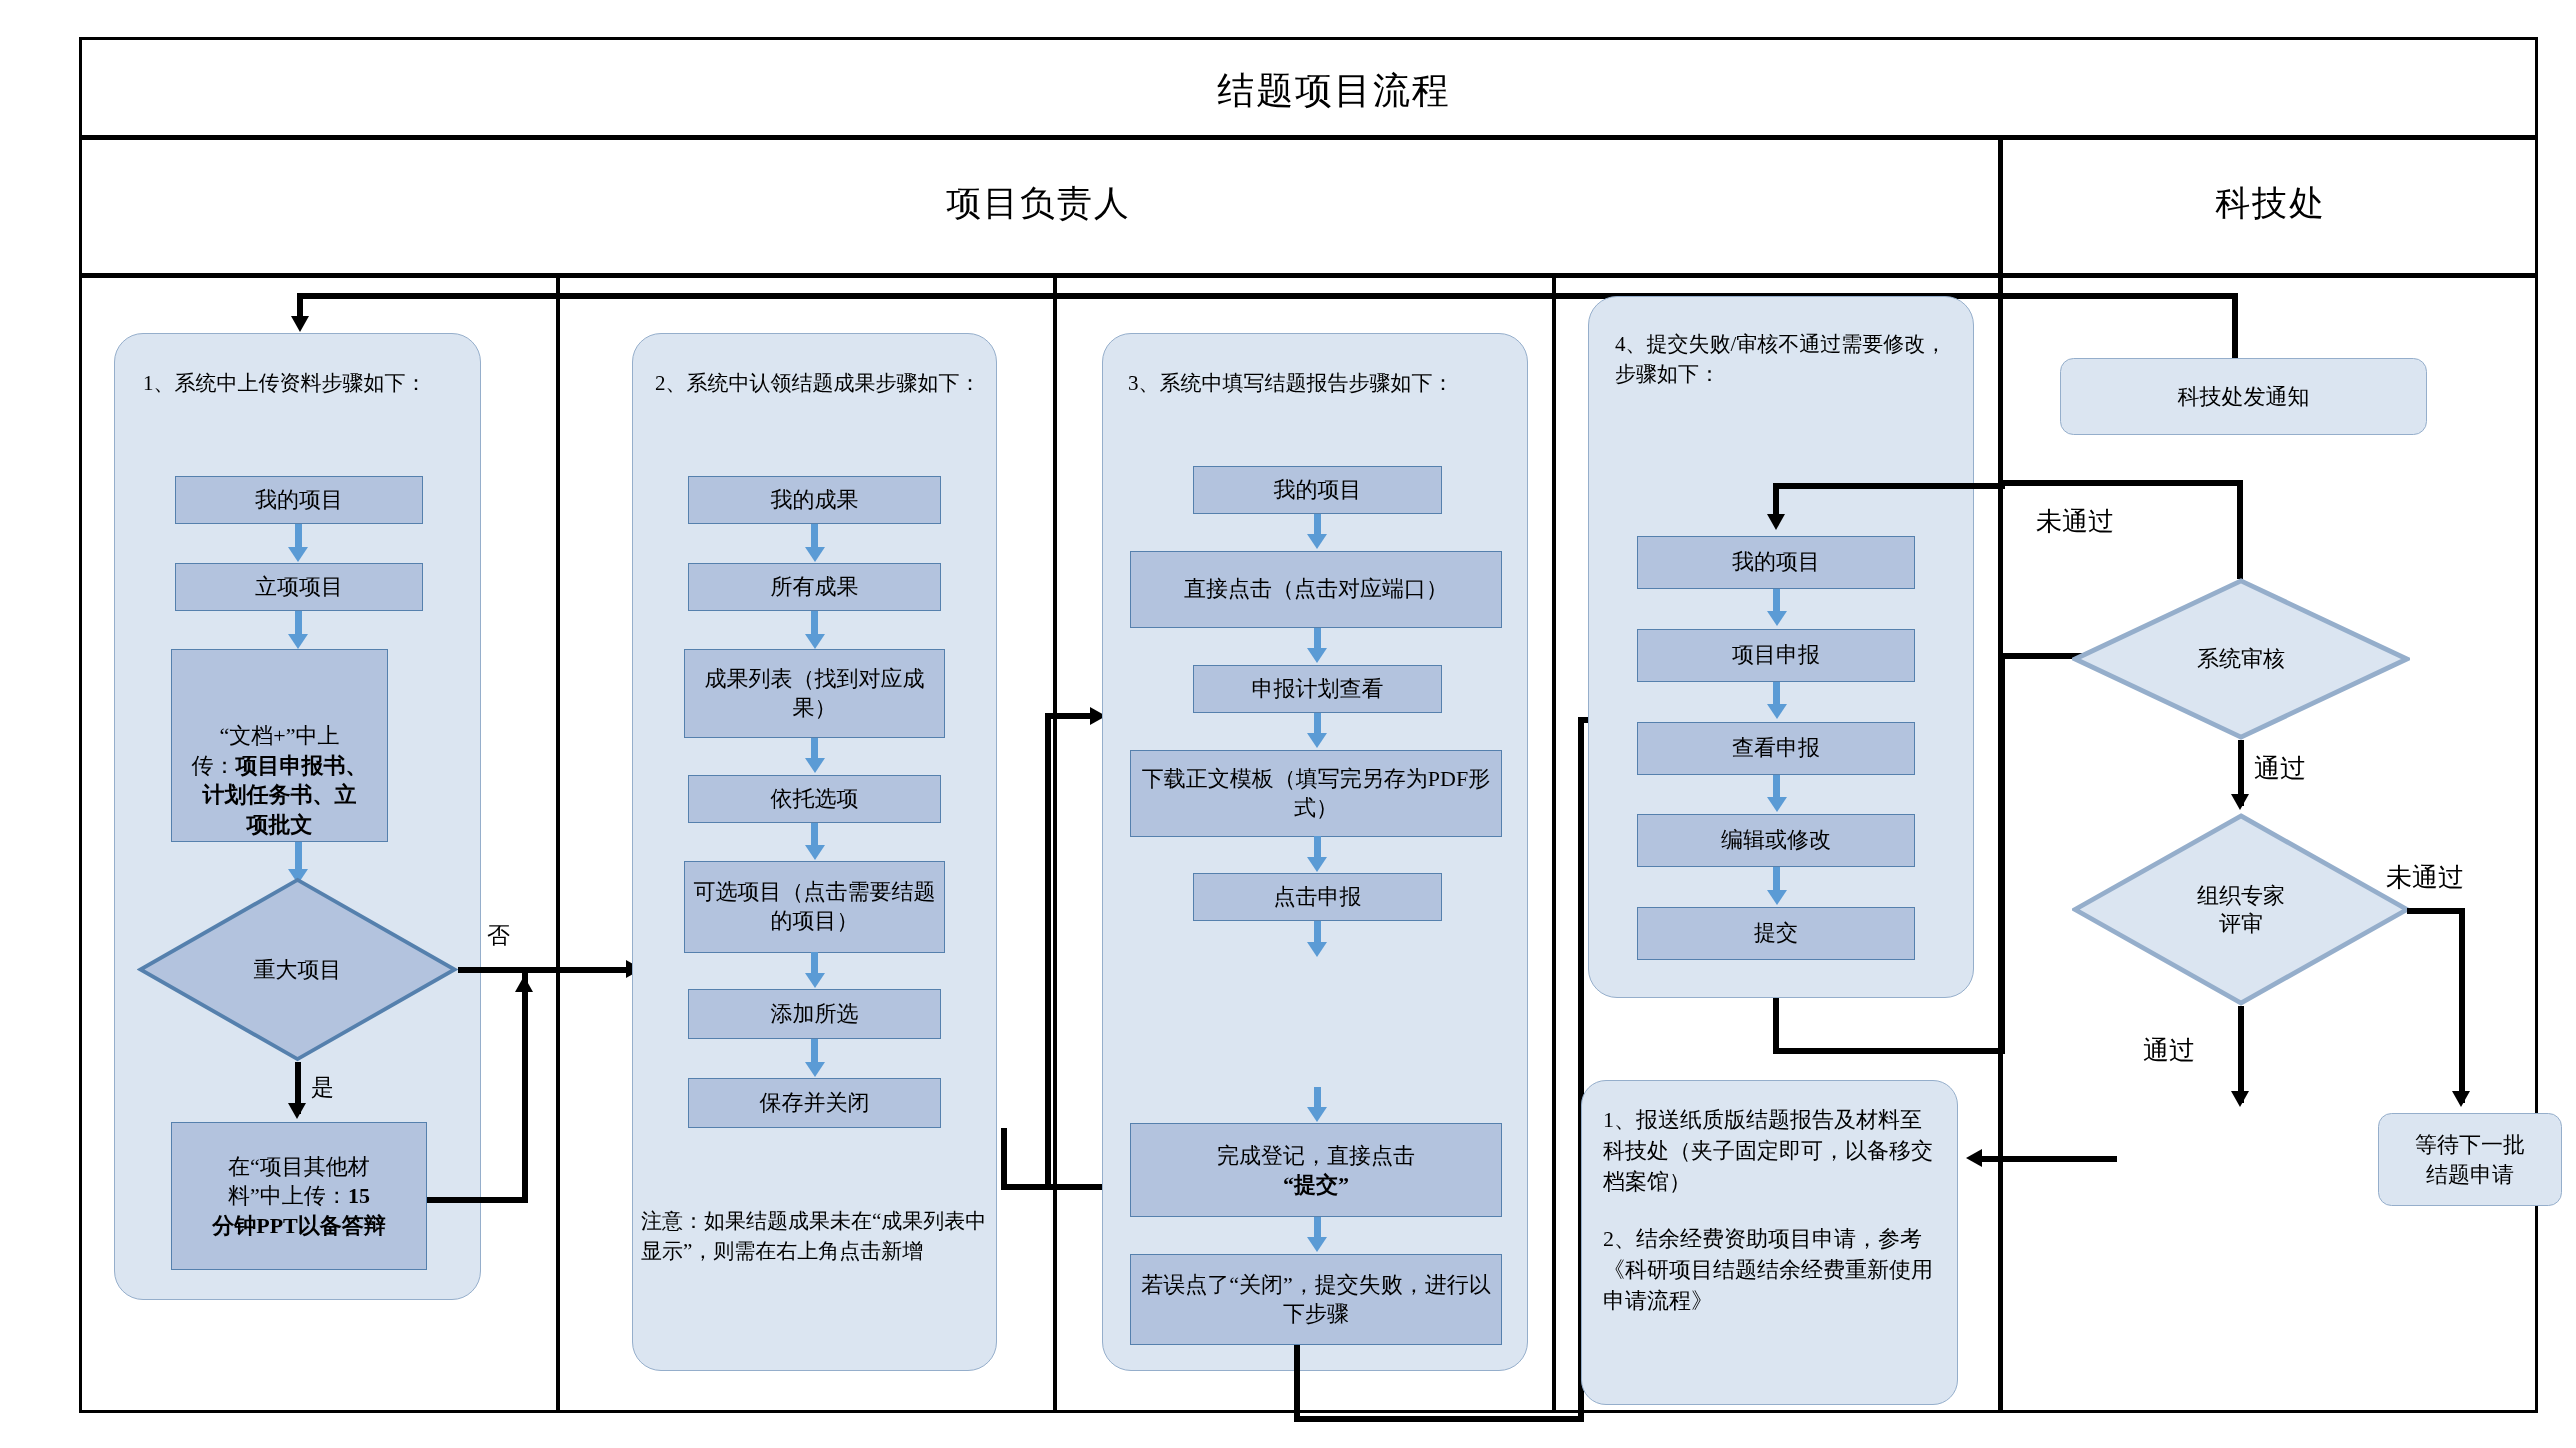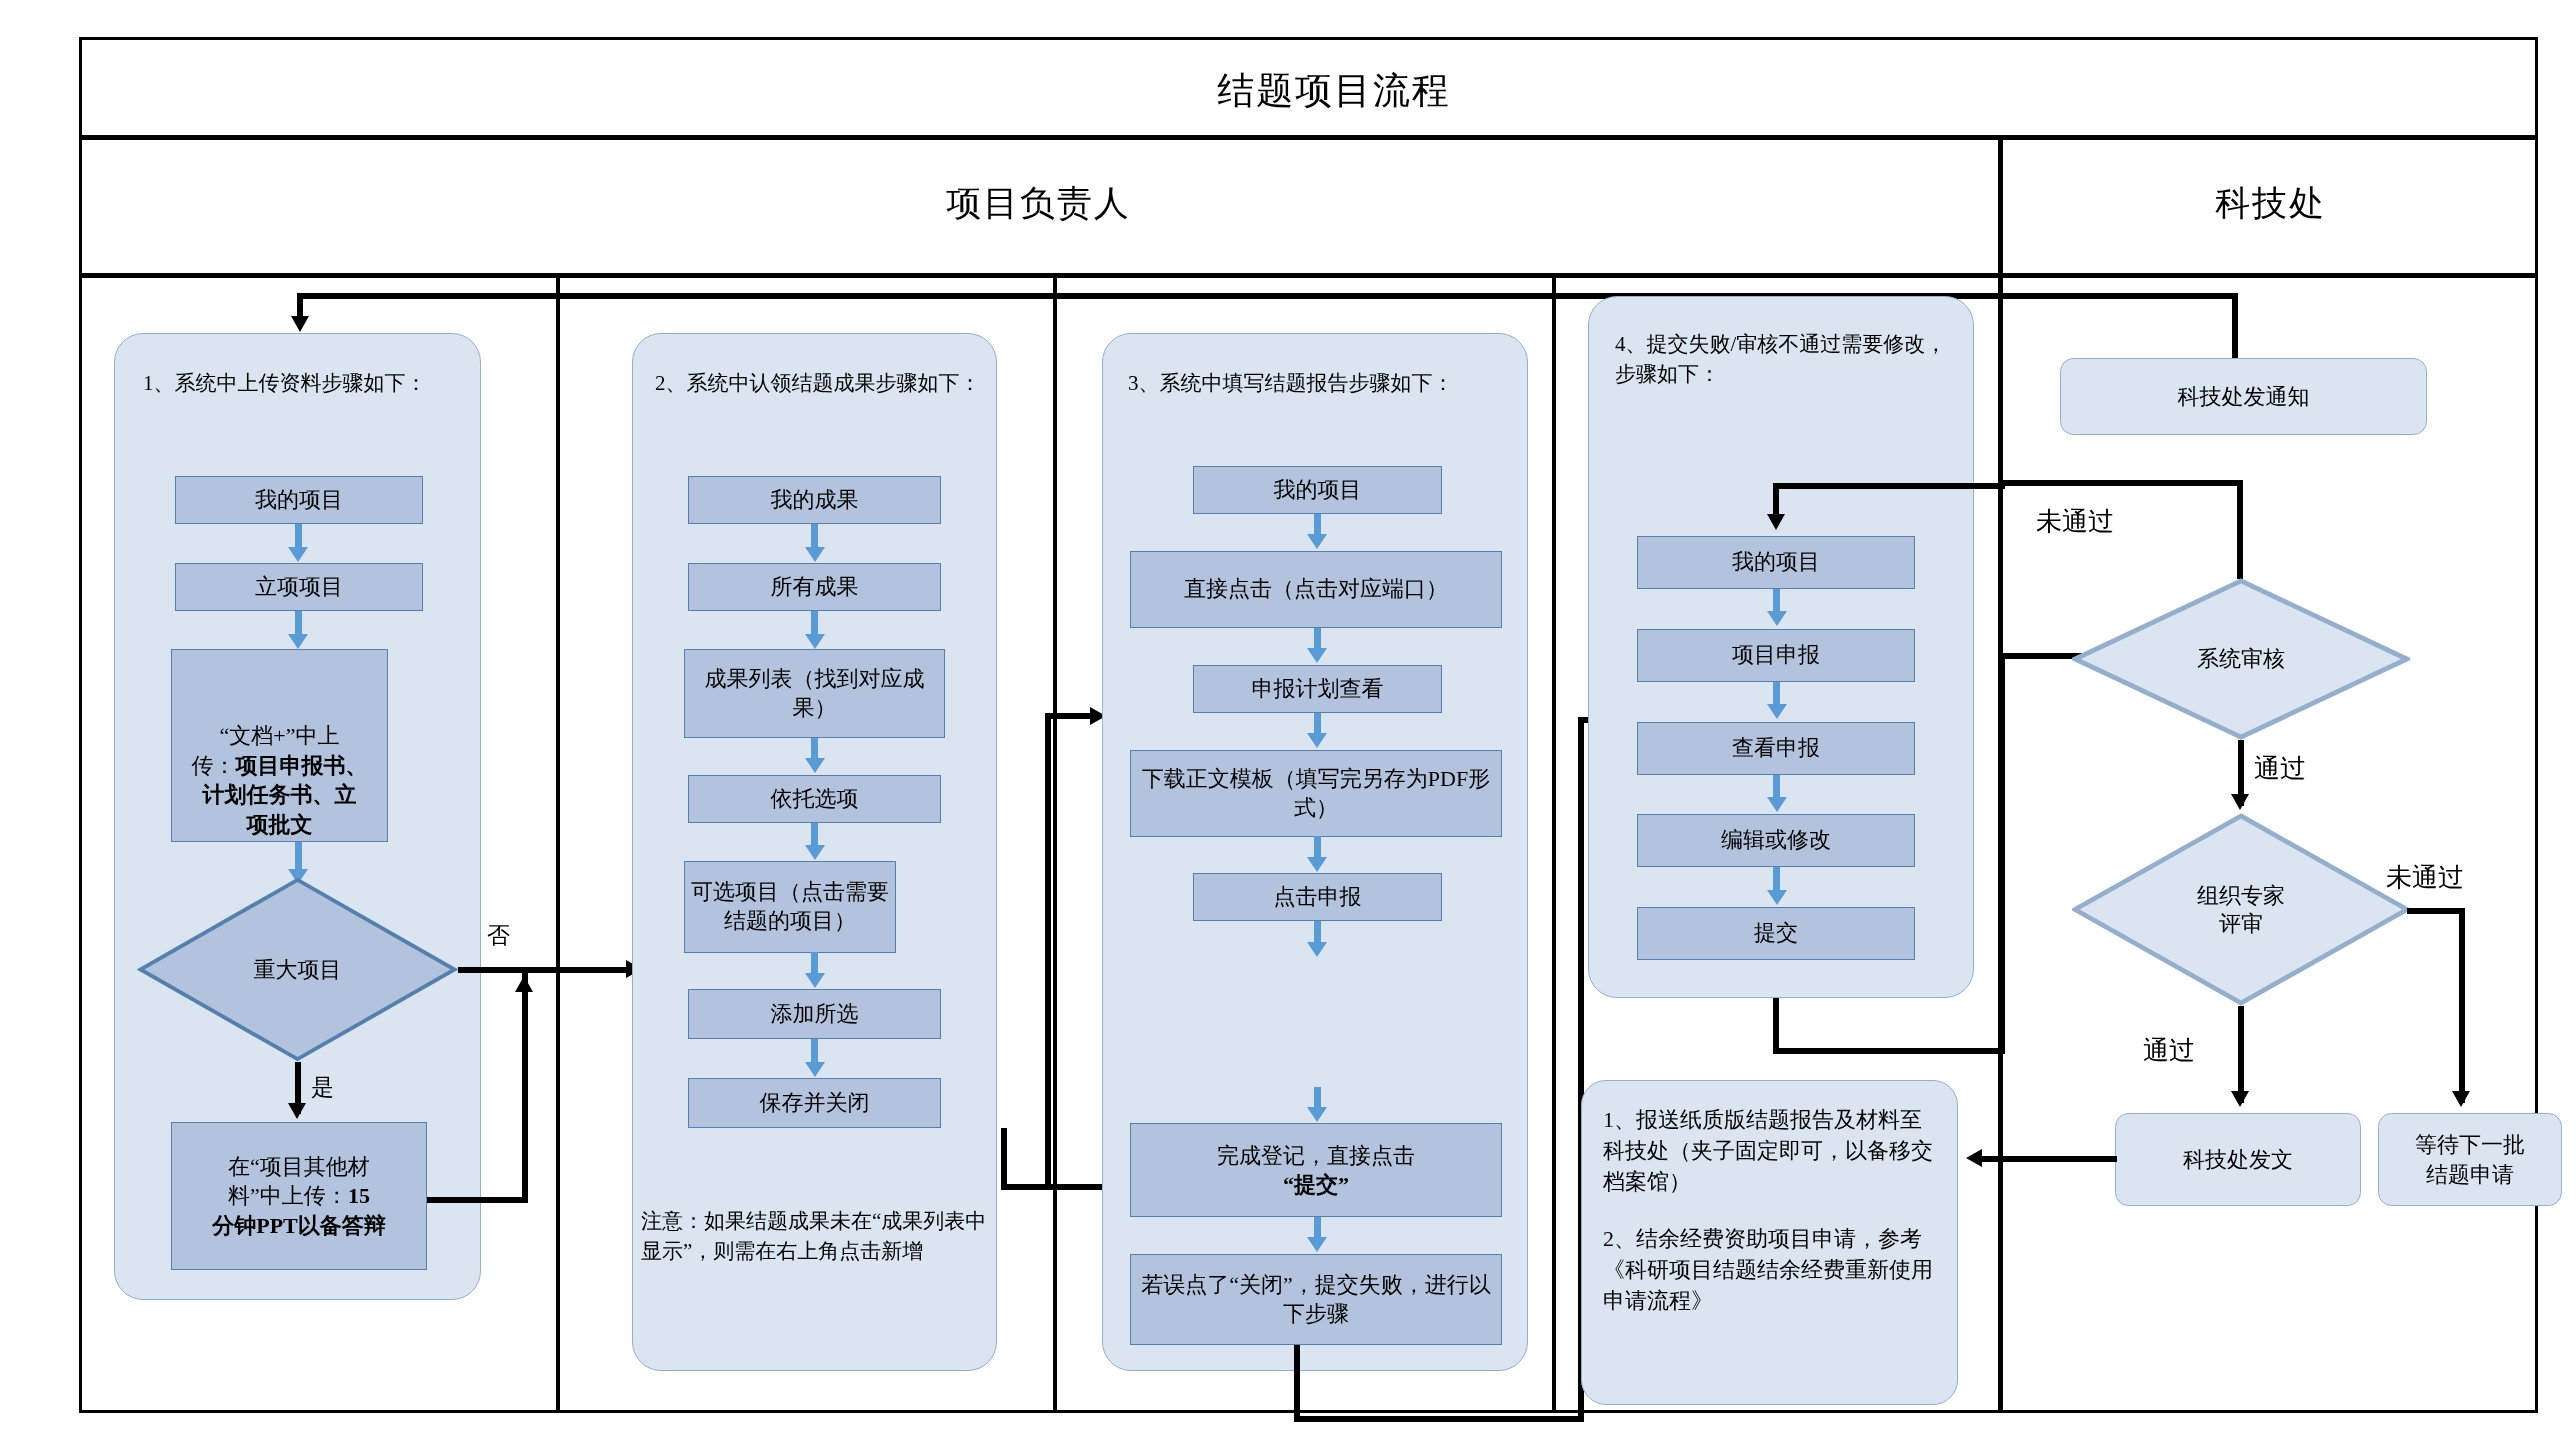--- a/index.html
+++ b/index.html
@@ -134,21 +134,21 @@
   <div class="arrow-d" style="left:805px;top:634px;"></div>
 
   <div class="pbox" style="left:684px;top:649px;width:261px;height:89px;">成果列表（找到对应成果）</div>
   <div class="conn" style="left:811px;top:738px;width:6.8px;height:25px;"></div>
   <div class="arrow-d" style="left:805px;top:758px;"></div>
 
   <div class="pbox" style="left:688px;top:775px;width:253px;height:48px;">依托选项</div>
   <div class="conn" style="left:811px;top:823px;width:6.8px;height:27px;"></div>
   <div class="arrow-d" style="left:805px;top:845px;"></div>
 
-  <div class="pbox" style="left:684px;top:861px;width:212px;height:92px;">可选项目（点击需要结题的项目）</div>
+  <div class="pbox" style="left:684px;top:861px;width:261px;height:92px;">可选项目（点击需要结题的项目）</div>
   <div class="conn" style="left:811px;top:952px;width:6.8px;height:25px;"></div>
   <div class="arrow-d" style="left:805px;top:973px;"></div>
 
   <div class="pbox" style="left:688px;top:989px;width:253px;height:50px;">添加所选</div>
   <div class="conn" style="left:811px;top:1039px;width:6.8px;height:27px;"></div>
   <div class="arrow-d" style="left:805px;top:1062px;"></div>
 
   <div class="pbox" style="left:688px;top:1078px;width:253px;height:50px;">保存并关闭</div>
 
   <div class="group-note" style="left:641px;top:1207px;width:346px;">注意：如果结题成果未在“成果列表中显示”，则需在右上角点击新增</div>
@@ -268,21 +268,20 @@
 
   <div class="elabel" style="left:2143px;top:1033px;font-size:26px;">通过</div>
   <div class="conn-dark" style="left:2238px;top:1006px;width:5.8px;height:97px;"></div>
   <div class="arrow-dark-d" style="left:2231px;top:1091px;"></div>
 
   <div class="elabel" style="left:2386px;top:860px;font-size:26px;">未通过</div>
   <div class="conn-dark" style="left:2407px;top:908px;width:58px;height:5.8px;"></div>
   <div class="conn-dark" style="left:2459px;top:908px;width:5.8px;height:195px;"></div>
   <div class="arrow-dark-d" style="left:2452px;top:1091px;"></div>
 
-  <div class="rbox" style="left:2115px;top:1113px;width:246px;height:93px;">科技处发文</div>
 
   <div class="rbox" style="left:2378px;top:1113px;width:184px;height:93px;flex-direction:column;">
     <span>等待下一批</span>
     <span>结题申请</span>
   </div>
 
   <div class="conn-dark" style="left:1982px;top:1156px;width:135px;height:5.8px;"></div>
   <div class="arrow-dark-l" style="left:1966px;top:1149px;"></div>
 
 </div>

